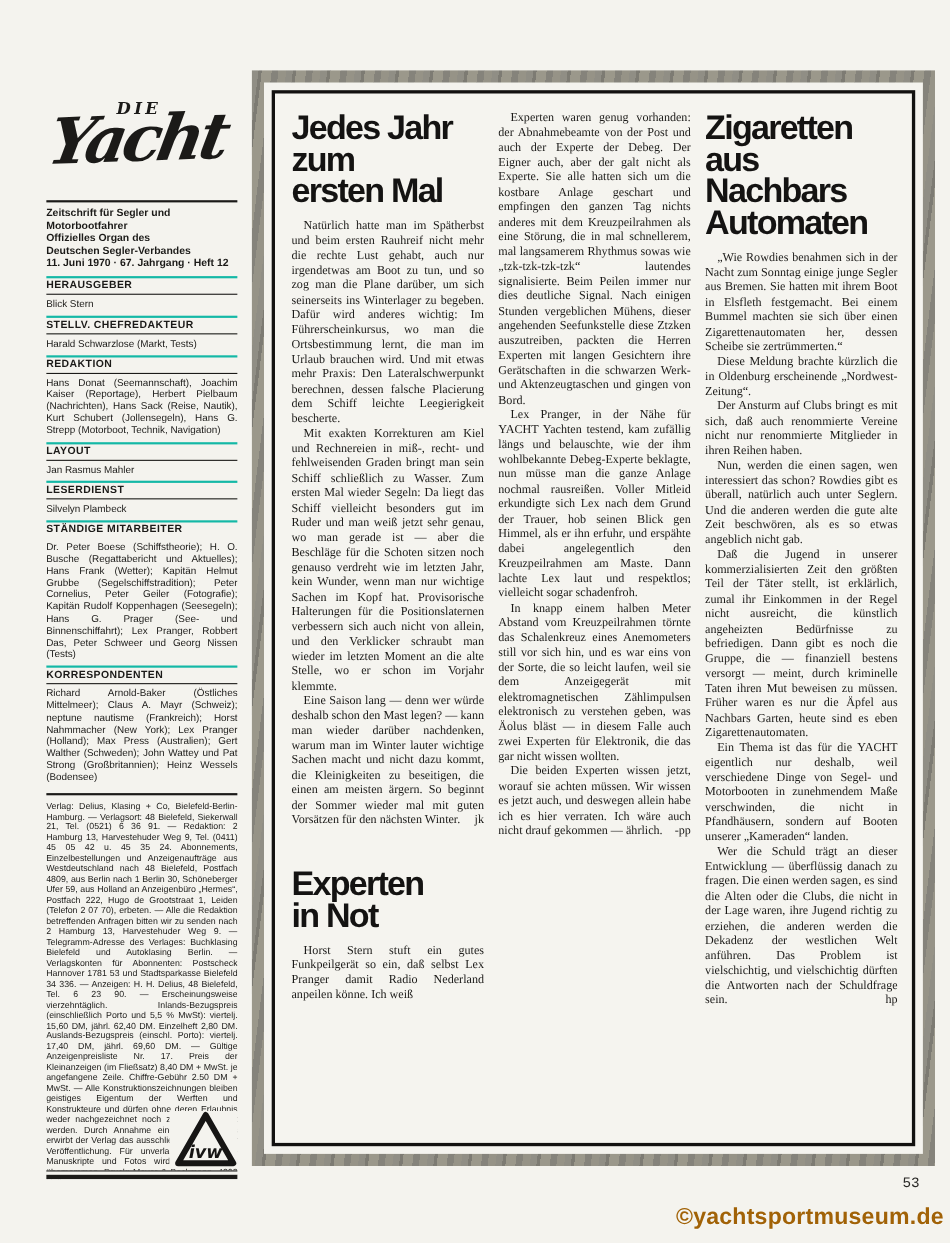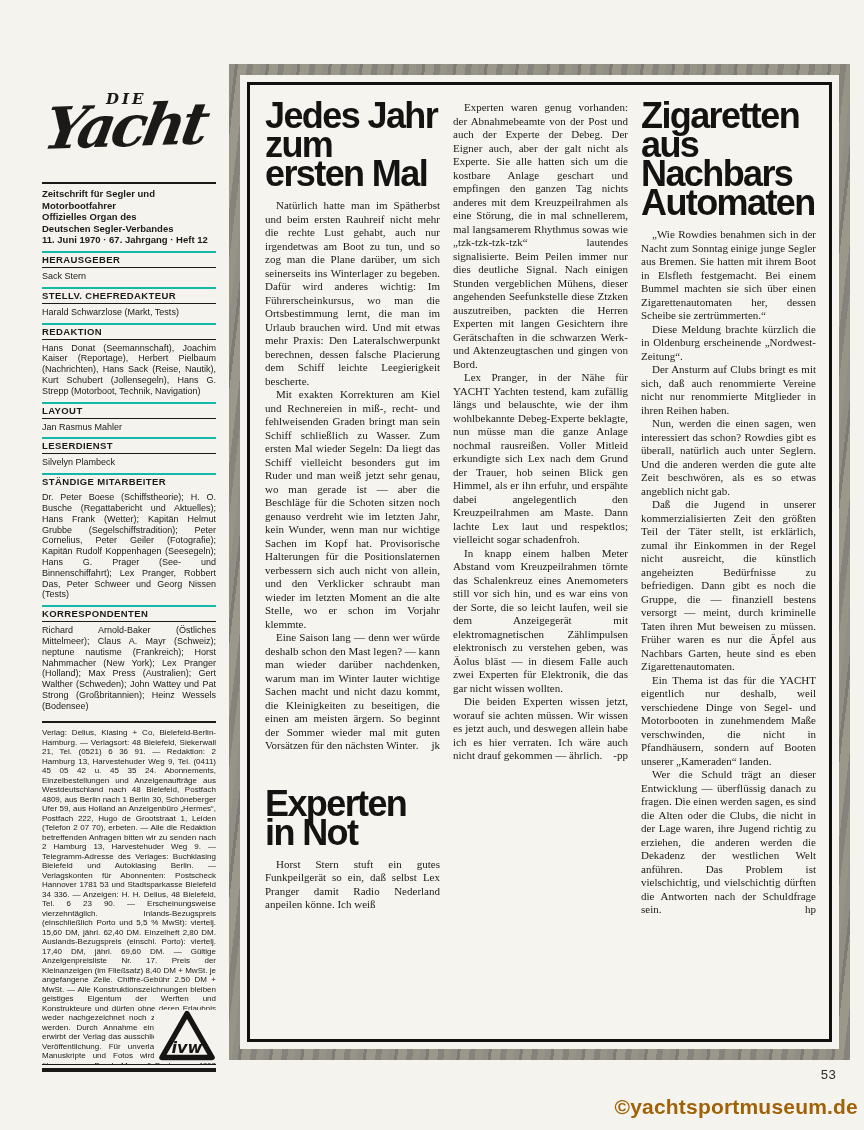--- a/index.html
+++ b/index.html
@@ -22,21 +22,21 @@
   .sidebar-bottomrule{position:absolute;left:0;bottom:0;width:100%;height:8px;border-top:1.5px solid #1b1a18;border-bottom:4px solid #1b1a18;box-sizing:border-box;background:#f4f3ee;}
 
   
   .frame{position:absolute;left:229px;top:64px;width:621px;height:996px;box-sizing:border-box;padding:11px;
     background:repeating-linear-gradient(97deg,#908e85 0 6px,#7d7b73 6px 9px,#9b988b 9px 18px,#85837b 18px 24px,#969387 24px 31px);}
   .frame-gap{height:100%;box-sizing:border-box;background:#f4f3ee;padding:7px;}
   .frame-box{height:100%;box-sizing:border-box;border:3px solid #121110;background:#f5f4ef;padding:16px 13px 12px 15px;overflow:hidden;}
   .cols{display:flex;gap:13px;height:100%;}
   .col{flex:1 1 0;overflow:hidden;font-family:"Liberation Serif",serif;}
 
-  .headline{font-family:"Liberation Sans",sans-serif;font-weight:bold;font-size:36px;line-height:29px;letter-spacing:-1.6px;margin:0 0 11px;color:#141312;}
+  .headline{font-family:"Liberation Sans",sans-serif;font-weight:bold;font-size:31px;line-height:29px;letter-spacing:-1.6px;margin:0 0 11px;color:#141312;}
   .headline.spaced{margin-top:36px;}
   .para{margin:0;font-size:11px;line-height:13.5px;text-align:justify;text-indent:11px;}
   .para.cont{text-indent:0;}
   .sig{float:right;text-indent:0;}
 
   
   .pageno{position:absolute;right:28px;top:1068px;font-family:Liberation Mono, monospace;font-size:13px;color:#2a2926;}
   .watermark{position:absolute;right:6px;top:1095px;font-weight:bold;font-size:21px;letter-spacing:.2px;color:#a16207;
     text-shadow:0 0 1px rgba(245,245,240,.9),0 1px 0 rgba(255,255,255,.5);}
 </style>
@@ -51,21 +51,21 @@
       <span class="logo-yacht">Yacht</span>
     </div>
     <div class="mh-desc">Zeitschrift für Segler und
 Motorbootfahrer
 Offizielles Organ des
 Deutschen Segler-Verbandes
 11. Juni 1970 · 67. Jahrgang · Heft 12</div>
     <div id="mh-sections">
         <div class="mh-section">
           <div class="mh-heading u">HERAUSGEBER</div>
-          <div class="mh-body">Sack Stern</div>
+          <div class="mh-body">Blick Stern</div>
         </div>
         <div class="mh-section">
           <div class="mh-heading u">STELLV. CHEFREDAKTEUR</div>
           <div class="mh-body">Harald Schwarzlose (Markt, Tests)</div>
         </div>
         <div class="mh-section">
           <div class="mh-heading u">REDAKTION</div>
           <div class="mh-body">Hans Donat (Seemannschaft), Joachim Kaiser (Reportage), Herbert Pielbaum (Nachrichten), Hans Sack (Reise, Nautik), Kurt Schubert (Jollensegeln), Hans G. Strepp (Motorboot, Technik, Navigation)</div>
         </div>
         <div class="mh-section">

